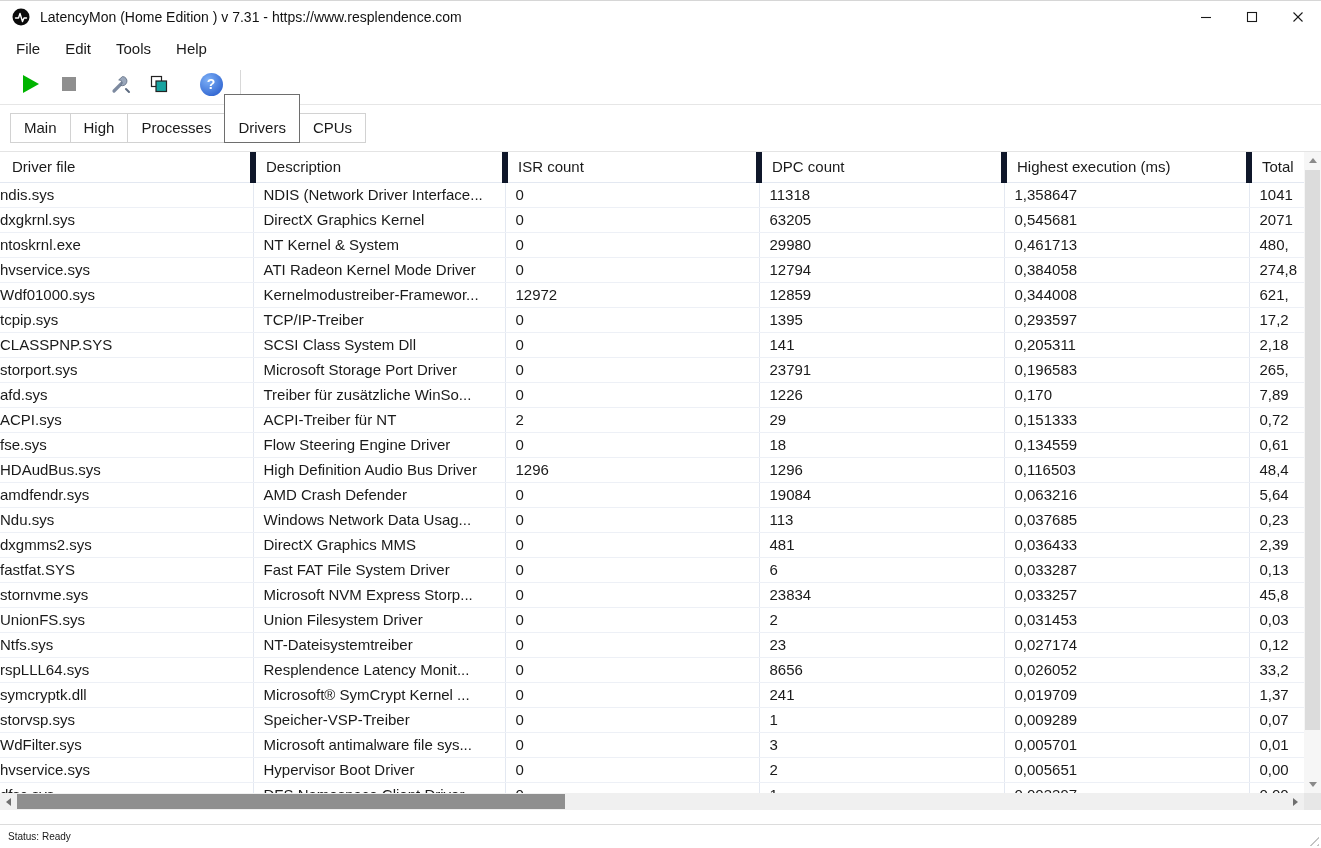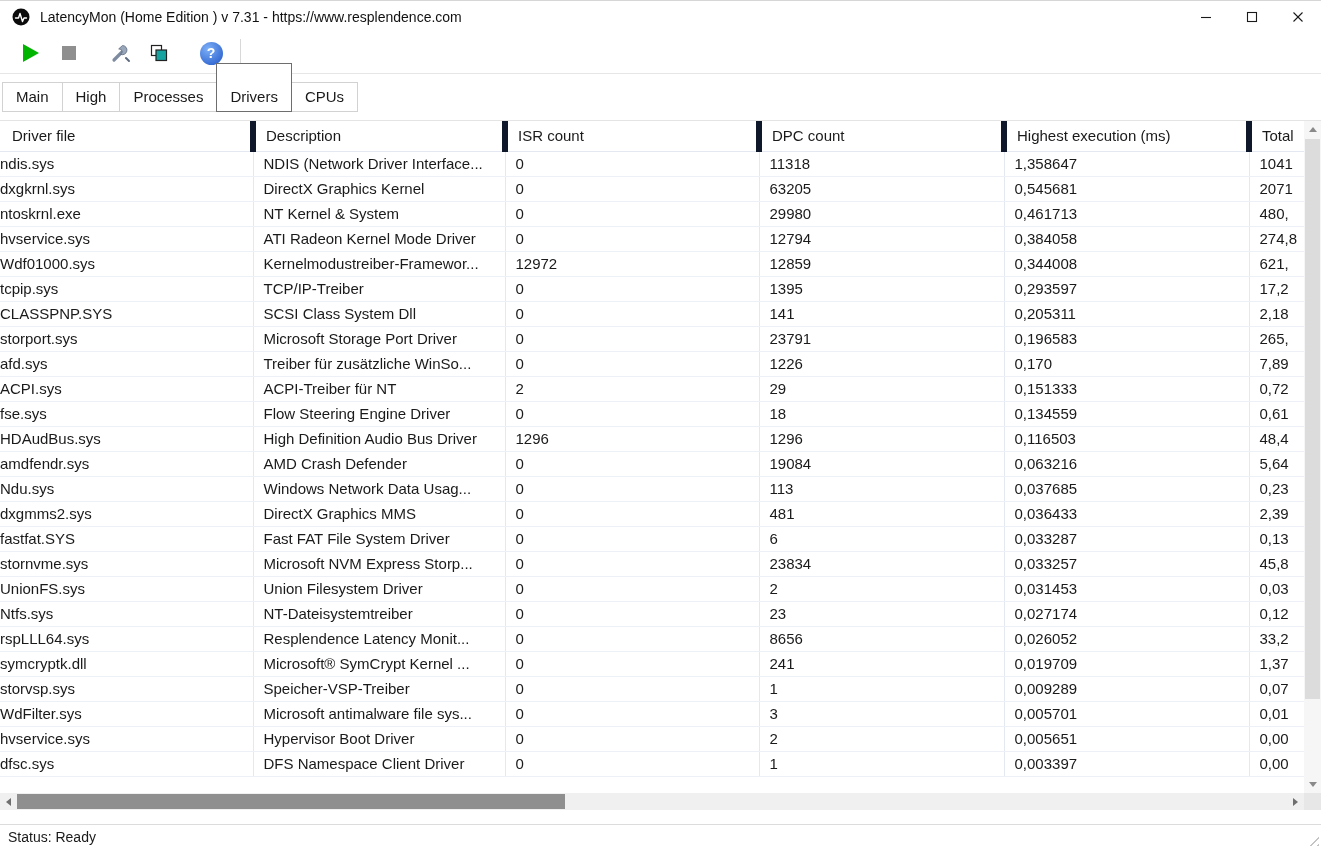--- a/index.html
+++ b/index.html
@@ -23,21 +23,21 @@
   .toolbar { height:41px; flex:0 0 41px; display:flex; align-items:center; padding-left:12px; border-bottom:1px solid #e6e6e6; }
   .tool-btn { width:38px; height:32px; display:flex; align-items:center; justify-content:center; }
   .tool-gap { width:14px; }
   .toolbar-separator { width:1px; height:28px; background:#d8d8d8; margin-left:10px; }
   .icon-play { width:0; height:0; border-left:16px solid #00b400; border-top:9px solid transparent; border-bottom:9px solid transparent; }
   .icon-stop { width:14px; height:14px; background:#8f8f8f; }
 
   
   .tabbar { height:46px; flex:0 0 46px; display:flex; align-items:flex-end; padding:0 0 8px 2px; }
   .tab { border:1px solid #d2d2d2; background:#fff; padding:5px 13px 6px; font-size:15px; margin-left:-1px; white-space:nowrap; }
-  .tab:first-child { margin-left:0; }
+  .tab:first-child { margin-left:8px; }
   .tab.selected { border:1px solid #6e6e6e; padding-top:24px; position:relative; z-index:2; }
 
   
   .table-row-wrap { flex:1 1 auto; display:flex; border-top:1px solid #e4e4e4; overflow:hidden; }
   .table-viewport { flex:1 1 auto; overflow:hidden; background:#fff; }
   table { border-collapse:collapse; table-layout:fixed; width:1379px; font-size:15px; }
   th { text-align:left; font-weight:400; height:30px; padding:0 4px 0 10px; border-right:6px solid #0f172a; border-bottom:1px solid #e3e8f1; white-space:nowrap; overflow:hidden; color:#1a1a1a; }
   th:first-child { padding-left:12px; }
   td { height:25px; padding:0 4px 0 10px; border-right:1px solid #e3e8f1; border-bottom:1px solid #edf0f6; white-space:nowrap; overflow:hidden; }
   td:first-child { padding-left:0; }
@@ -56,21 +56,21 @@
   .h-arrow { width:17px; height:17px; display:flex; align-items:center; justify-content:center; }
   .h-arrow.right { margin-left:auto; }
   .tri-left { width:0; height:0; border-top:4px solid transparent; border-bottom:4px solid transparent; border-right:5px solid #6f6f6f; }
   .tri-right { width:0; height:0; border-top:4px solid transparent; border-bottom:4px solid transparent; border-left:5px solid #6f6f6f; }
   .h-thumb { position:absolute; left:17px; top:1px; bottom:1px; width:548px; background:#8f8f8f; }
   .scroll-corner { flex:0 0 17px; background:#e7e7e7; }
 
   .bottom-filler { height:14px; flex:0 0 14px; background:#fff; }
 
   
-  .statusbar { height:24px; flex:0 0 24px; border-top:1px solid #dcdcdc; display:flex; align-items:center; padding-left:8px; font-size:14px; position:relative; }
+  .statusbar { height:24px; flex:0 0 24px; border-top:1px solid #dcdcdc; display:flex; align-items:center; padding-left:8px; font-size:10px; position:relative; }
   .resize-grip { position:absolute; right:2px; bottom:2px; width:14px; height:14px;
     background:repeating-linear-gradient(315deg,#c4c4c4 0 1.5px,transparent 1.5px 5px);
     clip-path:polygon(100% 0,100% 100%,0 100%); }
 
   .help-circle { width:23px; height:23px; border-radius:50%; background:radial-gradient(circle at 35% 30%, #7db0f7, #1f54c8); color:#fff; font-weight:bold; font-size:14px; display:flex; align-items:center; justify-content:center; }
 </style>
 </head>
 <body>
 
 <div class="window">
@@ -96,20 +96,26 @@
       </div>
       <div class="win-btn">
         <svg width="12" height="12" viewBox="0 0 12 12">
             <line x1="1.5" y1="1.5" x2="10.5" y2="10.5" stroke="#1a1a1a" stroke-width="1.1"></line>
             <line x1="10.5" y1="1.5" x2="1.5" y2="10.5" stroke="#1a1a1a" stroke-width="1.1"></line>
           </svg>
       </div>
     </div>
   </div>
 
+  <div class="menubar">
+    <span class="menu-item">File</span>
+    <span class="menu-item">Edit</span>
+    <span class="menu-item">Tools</span>
+    <span class="menu-item">Help</span>
+  </div>
 
   <div class="toolbar">
     <div class="tool-btn">
       <span class="icon-play"></span>
     </div>
     <div class="tool-btn">
       <span class="icon-stop"></span>
     </div>
     <div class="tool-gap"></div>
     <div class="tool-btn">

